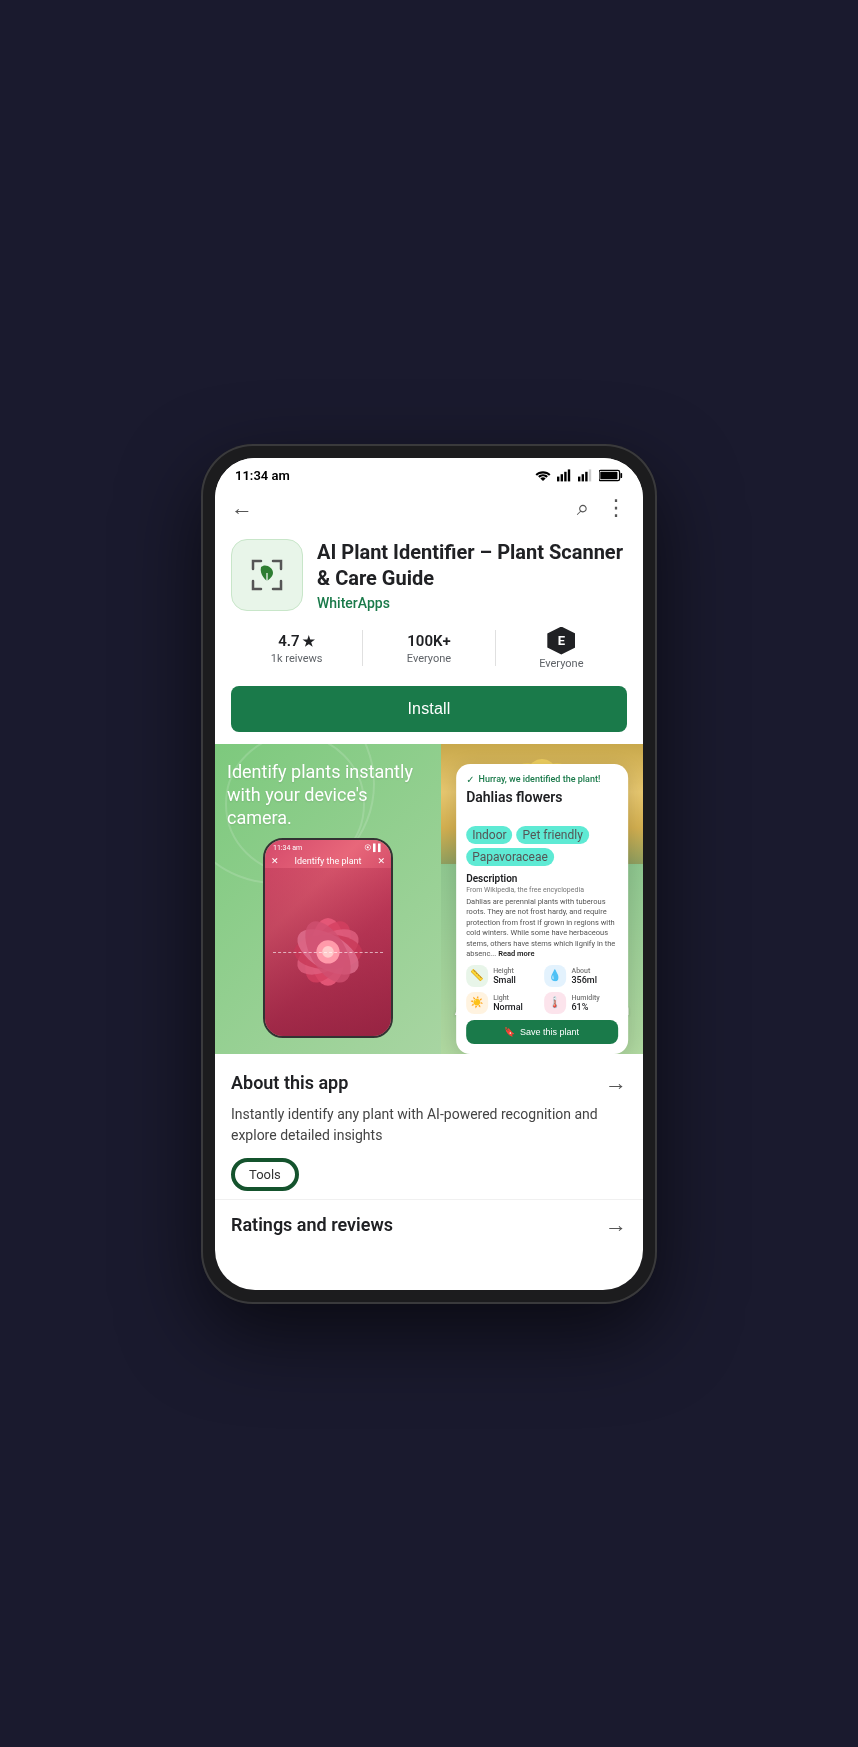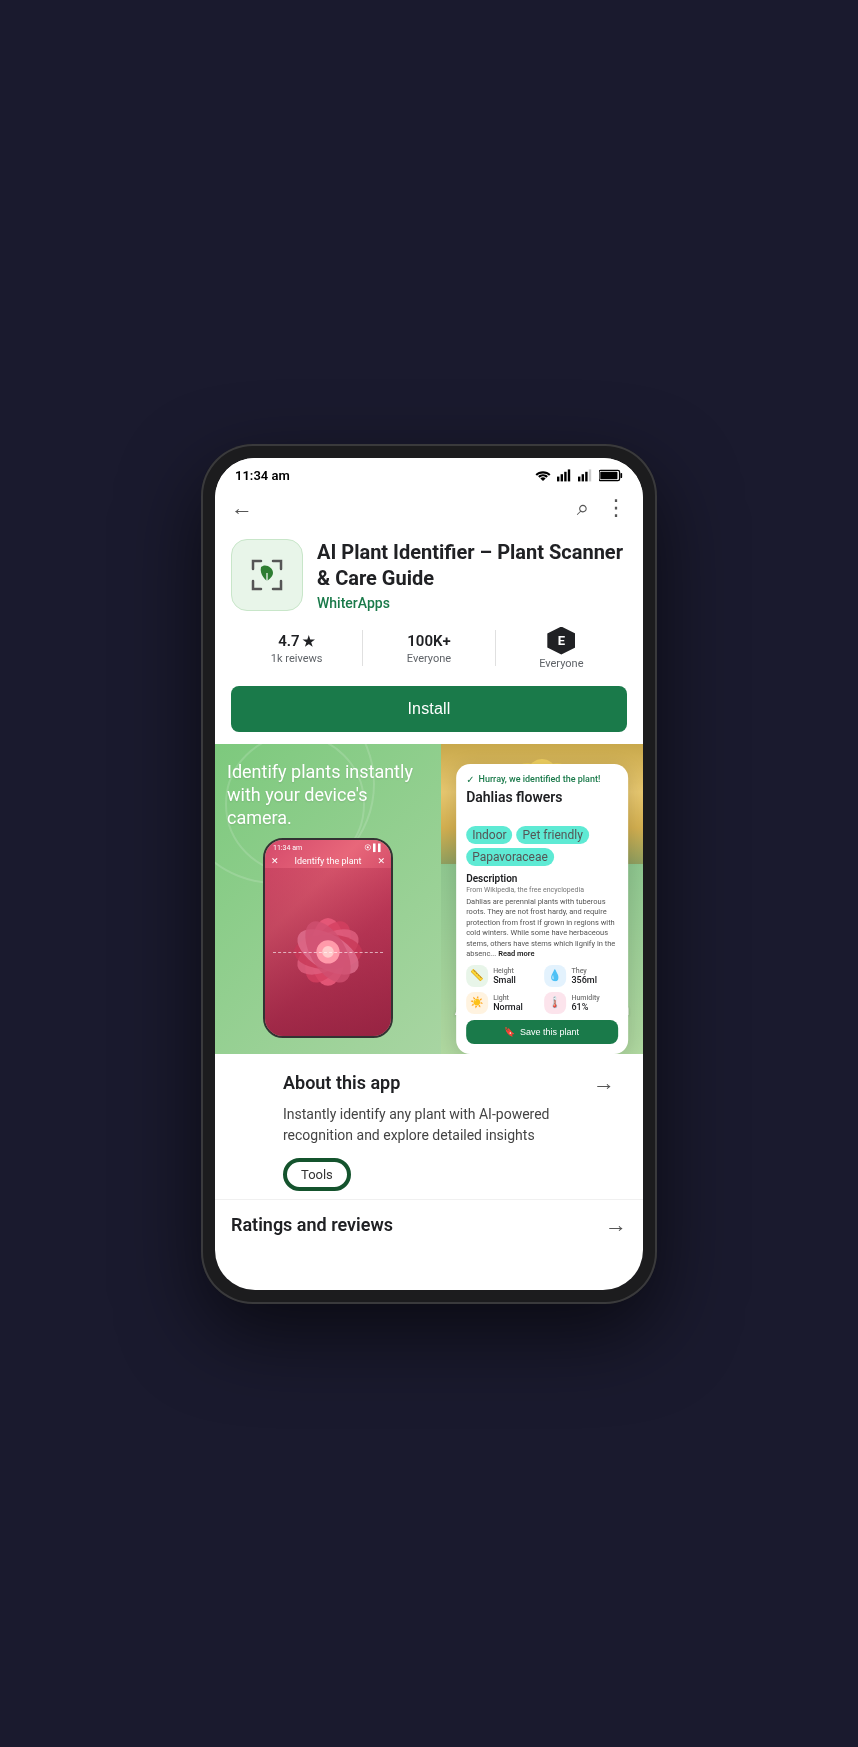--- a/index.html
+++ b/index.html
@@ -379,23 +379,22 @@
     .bottom-text {
       color: #fff;
       font-size: 16px;
       font-weight: 500;
       text-align: center;
       line-height: 1.3;
       padding: 0 8px;
       text-shadow: 0 1px 3px rgba(0,0,0,0.2);
     }
     .about-section {
-      padding: 16px 28px 8px;
-      flex-shrink: 0;
-      margin-left: 40px;
+      padding: 16px 16px 8px;
+      flex-shrink: 0;
     }
     .about-header {
       display: flex;
       justify-content: space-between;
       align-items: center;
       margin-bottom: 8px;
     }
     .about-title {
       font-size: 18px;
       font-weight: 600;
@@ -608,21 +607,21 @@
             <div class="plant-info-item">
               <div class="info-icon-circle info-icon-green">📏</div>
               <div class="info-text-group">
                 <span class="info-label">Height</span>
                 <span class="info-value">Small</span>
               </div>
             </div>
             <div class="plant-info-item">
               <div class="info-icon-circle info-icon-blue">💧</div>
               <div class="info-text-group">
-                <span class="info-label">They</span>
+                <span class="info-label">About</span>
                 <span class="info-value">356ml</span>
               </div>
             </div>
             <div class="plant-info-item">
               <div class="info-icon-circle info-icon-orange">☀️</div>
               <div class="info-text-group">
                 <span class="info-label">Light</span>
                 <span class="info-value">Normal</span>
               </div>
             </div>

